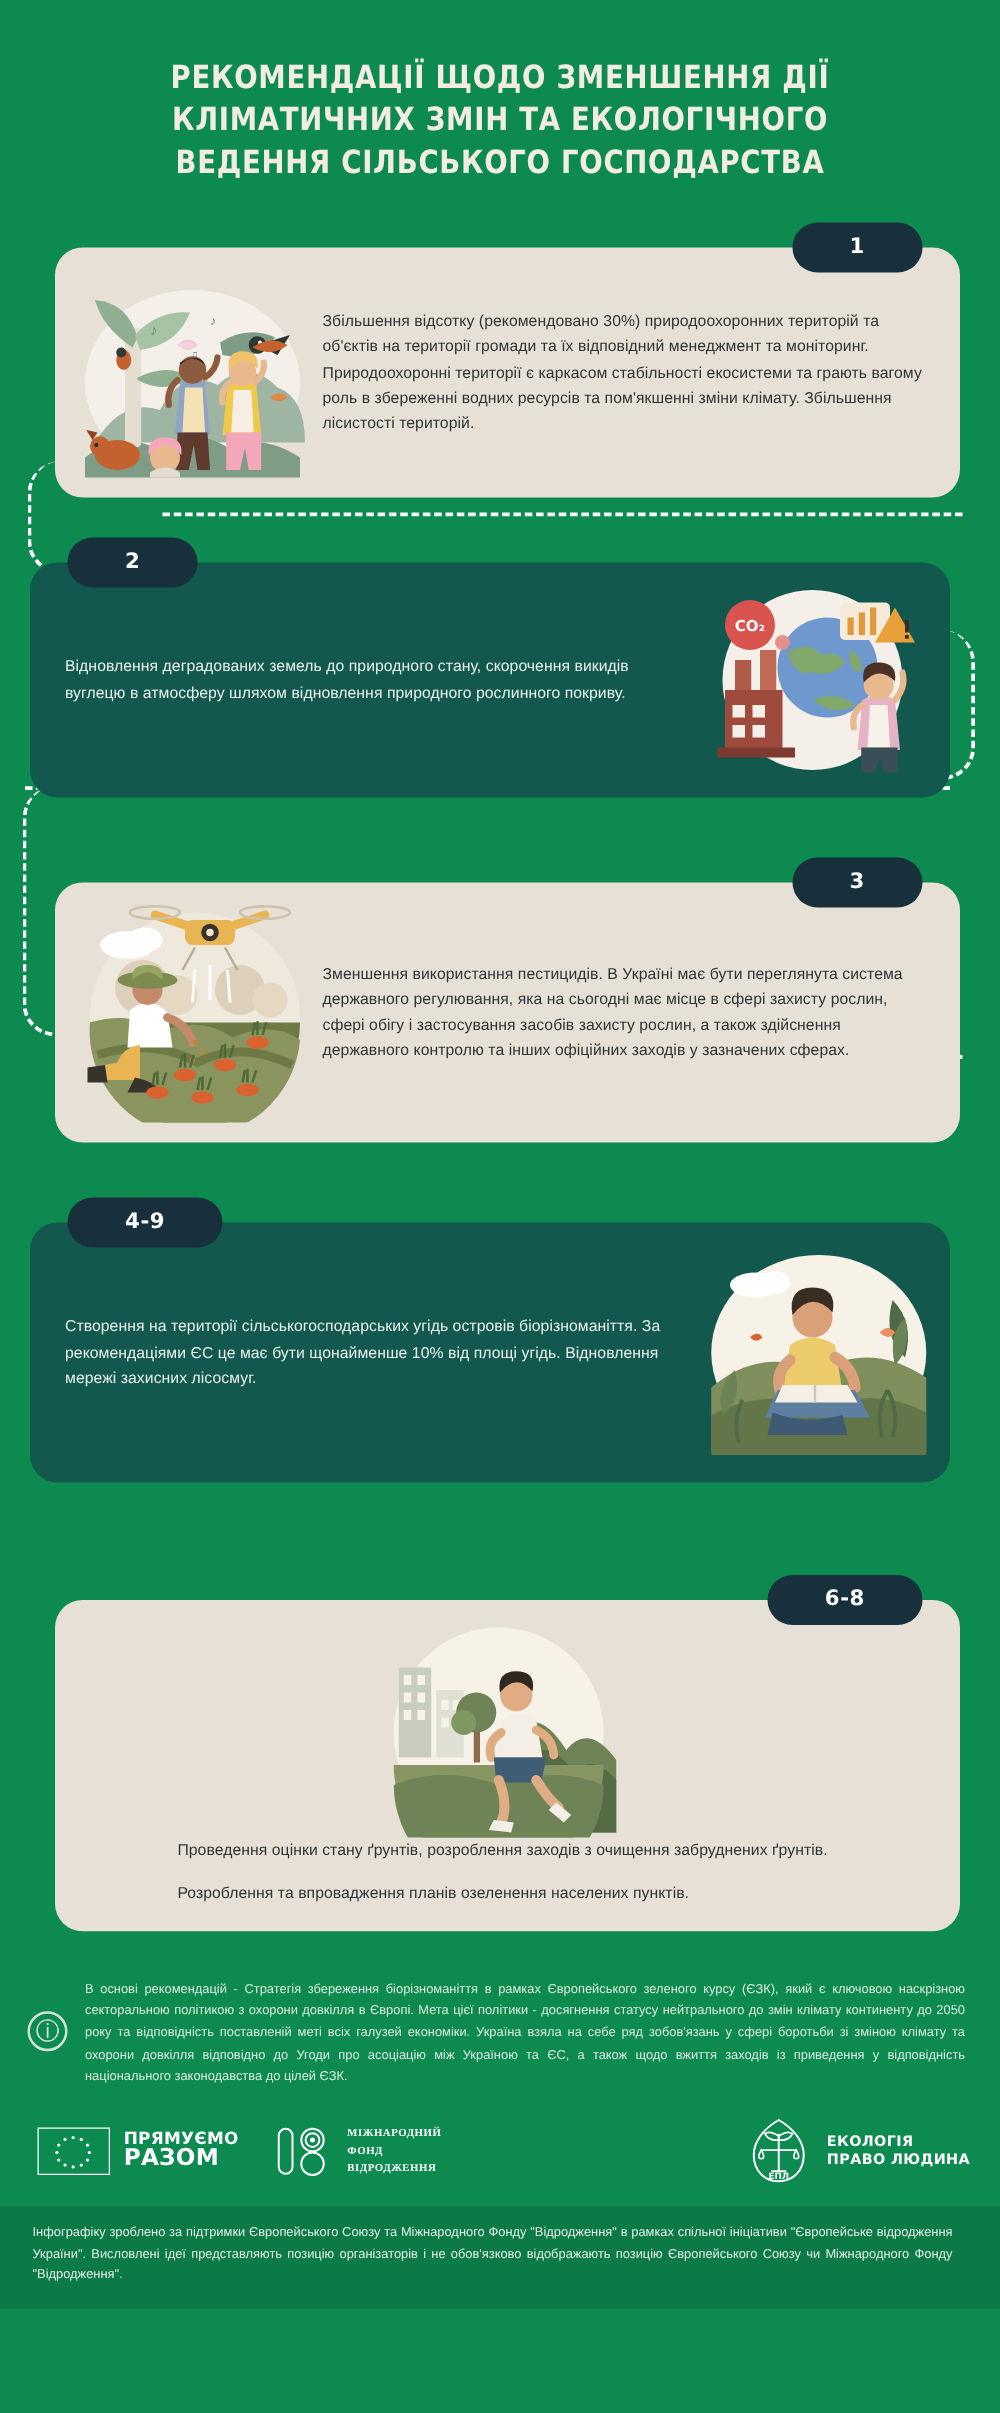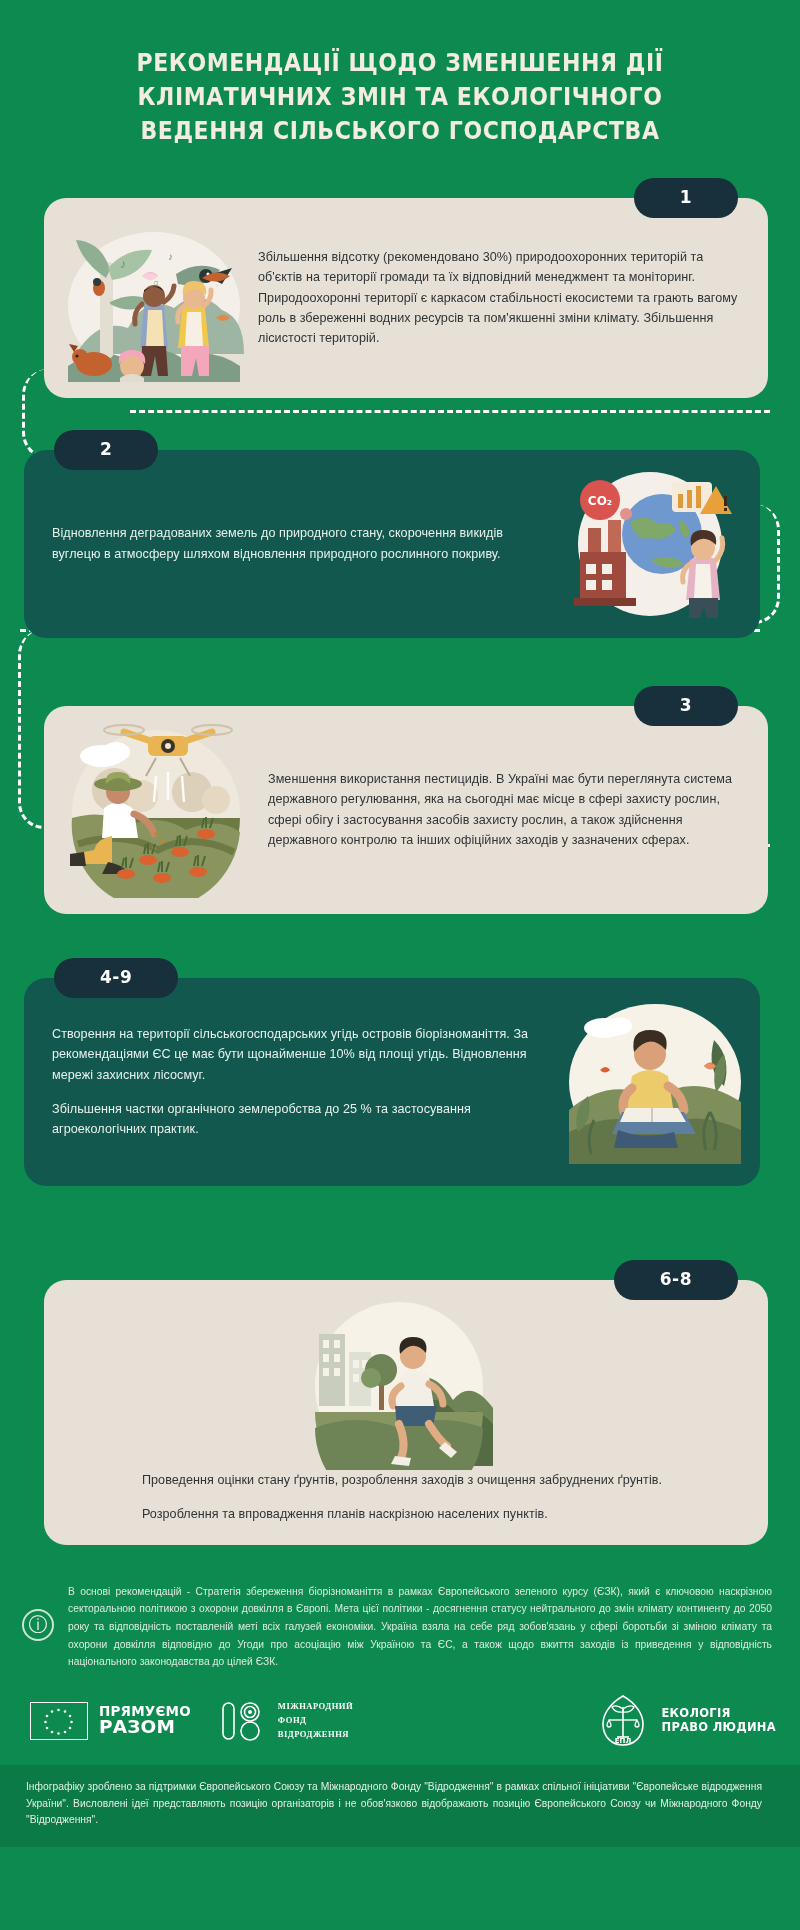--- a/index.html
+++ b/index.html
@@ -315,32 +315,31 @@
           <ellipse cx="70" cy="152" rx="9" ry="5" fill="#d9622f"></ellipse>
           <path d="M66 146 l2-10 M70 146 l0-11 M74 146 l3-10" stroke="#4e6a34" stroke-width="2"></path>
           <ellipse cx="106" cy="156" rx="9" ry="5" fill="#d9622f"></ellipse>
           <path d="M102 150 l2-10 M106 150 l0-11 M110 150 l3-10" stroke="#4e6a34" stroke-width="2"></path>
           <ellipse cx="142" cy="150" rx="9" ry="5" fill="#d9622f"></ellipse>
           <path d="M138 144 l2-10 M142 144 l0-11 M146 144 l3-10" stroke="#4e6a34" stroke-width="2"></path>
           <ellipse cx="150" cy="112" rx="9" ry="5" fill="#d9622f"></ellipse>
           <path d="M146 106 l2-10 M150 106 l0-11 M154 106 l3-10" stroke="#4e6a34" stroke-width="2"></path>
         </svg>
       </div>
-      <div class="ctext" style="margin-left:12px;">
+      <div class="ctext" style="margin-left:2px;">
         <p>Зменшення використання пестицидів. В Україні має бути переглянута система державного регулювання, яка на сьогодні має місце в сфері захисту рослин, сфері обігу і застосування засобів захисту рослин, а також здійснення державного контролю та інших офіційних заходів у зазначених сферах.</p>
       </div>
     </div>
   </div>
 
   <div style="position:relative; margin:64px 40px 0 24px;">
     <div class="badge left">4-9</div>
     <div class="card dark" style="min-height:208px; padding:22px 14px 22px 28px;">
       <div class="ctext" style="flex:1 1 auto; padding-right:14px;">
         <p>Створення на території сільськогосподарських угідь островів біорізноманіття. За рекомендаціями ЄС це має бути щонайменше 10% від площі угідь. Відновлення мережі захисних лісосмуг.</p>
-        <p>Збільшення частки органічного землеробства до 25 % та застосування агроекологічних практик.</p>
       </div>
       <div class="illus">
         <svg width="182" height="164" viewBox="0 0 182 164">
           <ellipse cx="91" cy="82" rx="86" ry="78" fill="#f6f2e8"></ellipse>
           <path d="M5 110 q40-34 86-12 q40-26 86 4 l0 60 l-172 0z" fill="#7f8f5c"></path>
           <path d="M5 132 q46-24 88-4 q40-20 84 2 l0 34 l-172 0z" fill="#63764a"></path>
           <path d="M150 40 q18 18 10 46 q-18-16-10-46z" fill="#4f6b45"></path>
           <path d="M160 54 q-14 14-8 38 q14-14 8-38z" fill="#6b8456"></path>
           <path d="M24 96 q-16 14-10 36 q16-12 10-36z" fill="#6b8456"></path>
           <ellipse cx="40" cy="28" rx="20" ry="10" fill="#ffffff"></ellipse>
@@ -401,21 +400,21 @@
           <path d="M100 86 q-12 8-8 20" stroke="#e0ac84" stroke-width="7" fill="none" stroke-linecap="round"></path>
           <path d="M94 106 l42 0 l-4 20 l-36 0z" fill="#3f5d74"></path>
           <path d="M98 124 q8 20 2 34" stroke="#e0ac84" stroke-width="8" fill="none" stroke-linecap="round"></path>
           <path d="M128 124 q10 16 18 22" stroke="#e0ac84" stroke-width="8" fill="none" stroke-linecap="round"></path>
           <path d="M94 156 l16 2 l-2 8 l-18 -2z" fill="#f3efe6"></path>
           <path d="M144 142 l12 10 l-6 6 l-12-10z" fill="#f3efe6"></path>
         </svg>
       </div>
       <div class="ctext" style="margin-left:6px;">
         <p>Проведення оцінки стану ґрунтів, розроблення заходів з очищення забруднених ґрунтів.</p>
-        <p>Розроблення та впровадження планів наскрізною населених пунктів.</p>
+        <p>Розроблення та впровадження планів озеленення населених пунктів.</p>
       </div>
     </div>
   </div>
 </div>
 
 <div class="footer">
   <div class="info-circle">ⓘ</div>
   <div class="footer-text">В основі рекомендацій - Стратегія збереження біорізноманіття в рамках Європейського зеленого курсу (ЄЗК), який є ключовою наскрізною секторальною політикою з охорони довкілля в Європі. Мета цієї політики - досягнення статусу нейтрального до змін клімату континенту до 2050 року та відповідність поставленій меті всіх галузей економіки. Україна взяла на себе ряд зобов'язань у сфері боротьби зі зміною клімату та охорони довкілля відповідно до Угоди про асоціацію між Україною та ЄС, а також щодо вжиття заходів із приведення у відповідність національного законодавства до цілей ЄЗК.</div>
 </div>
 

